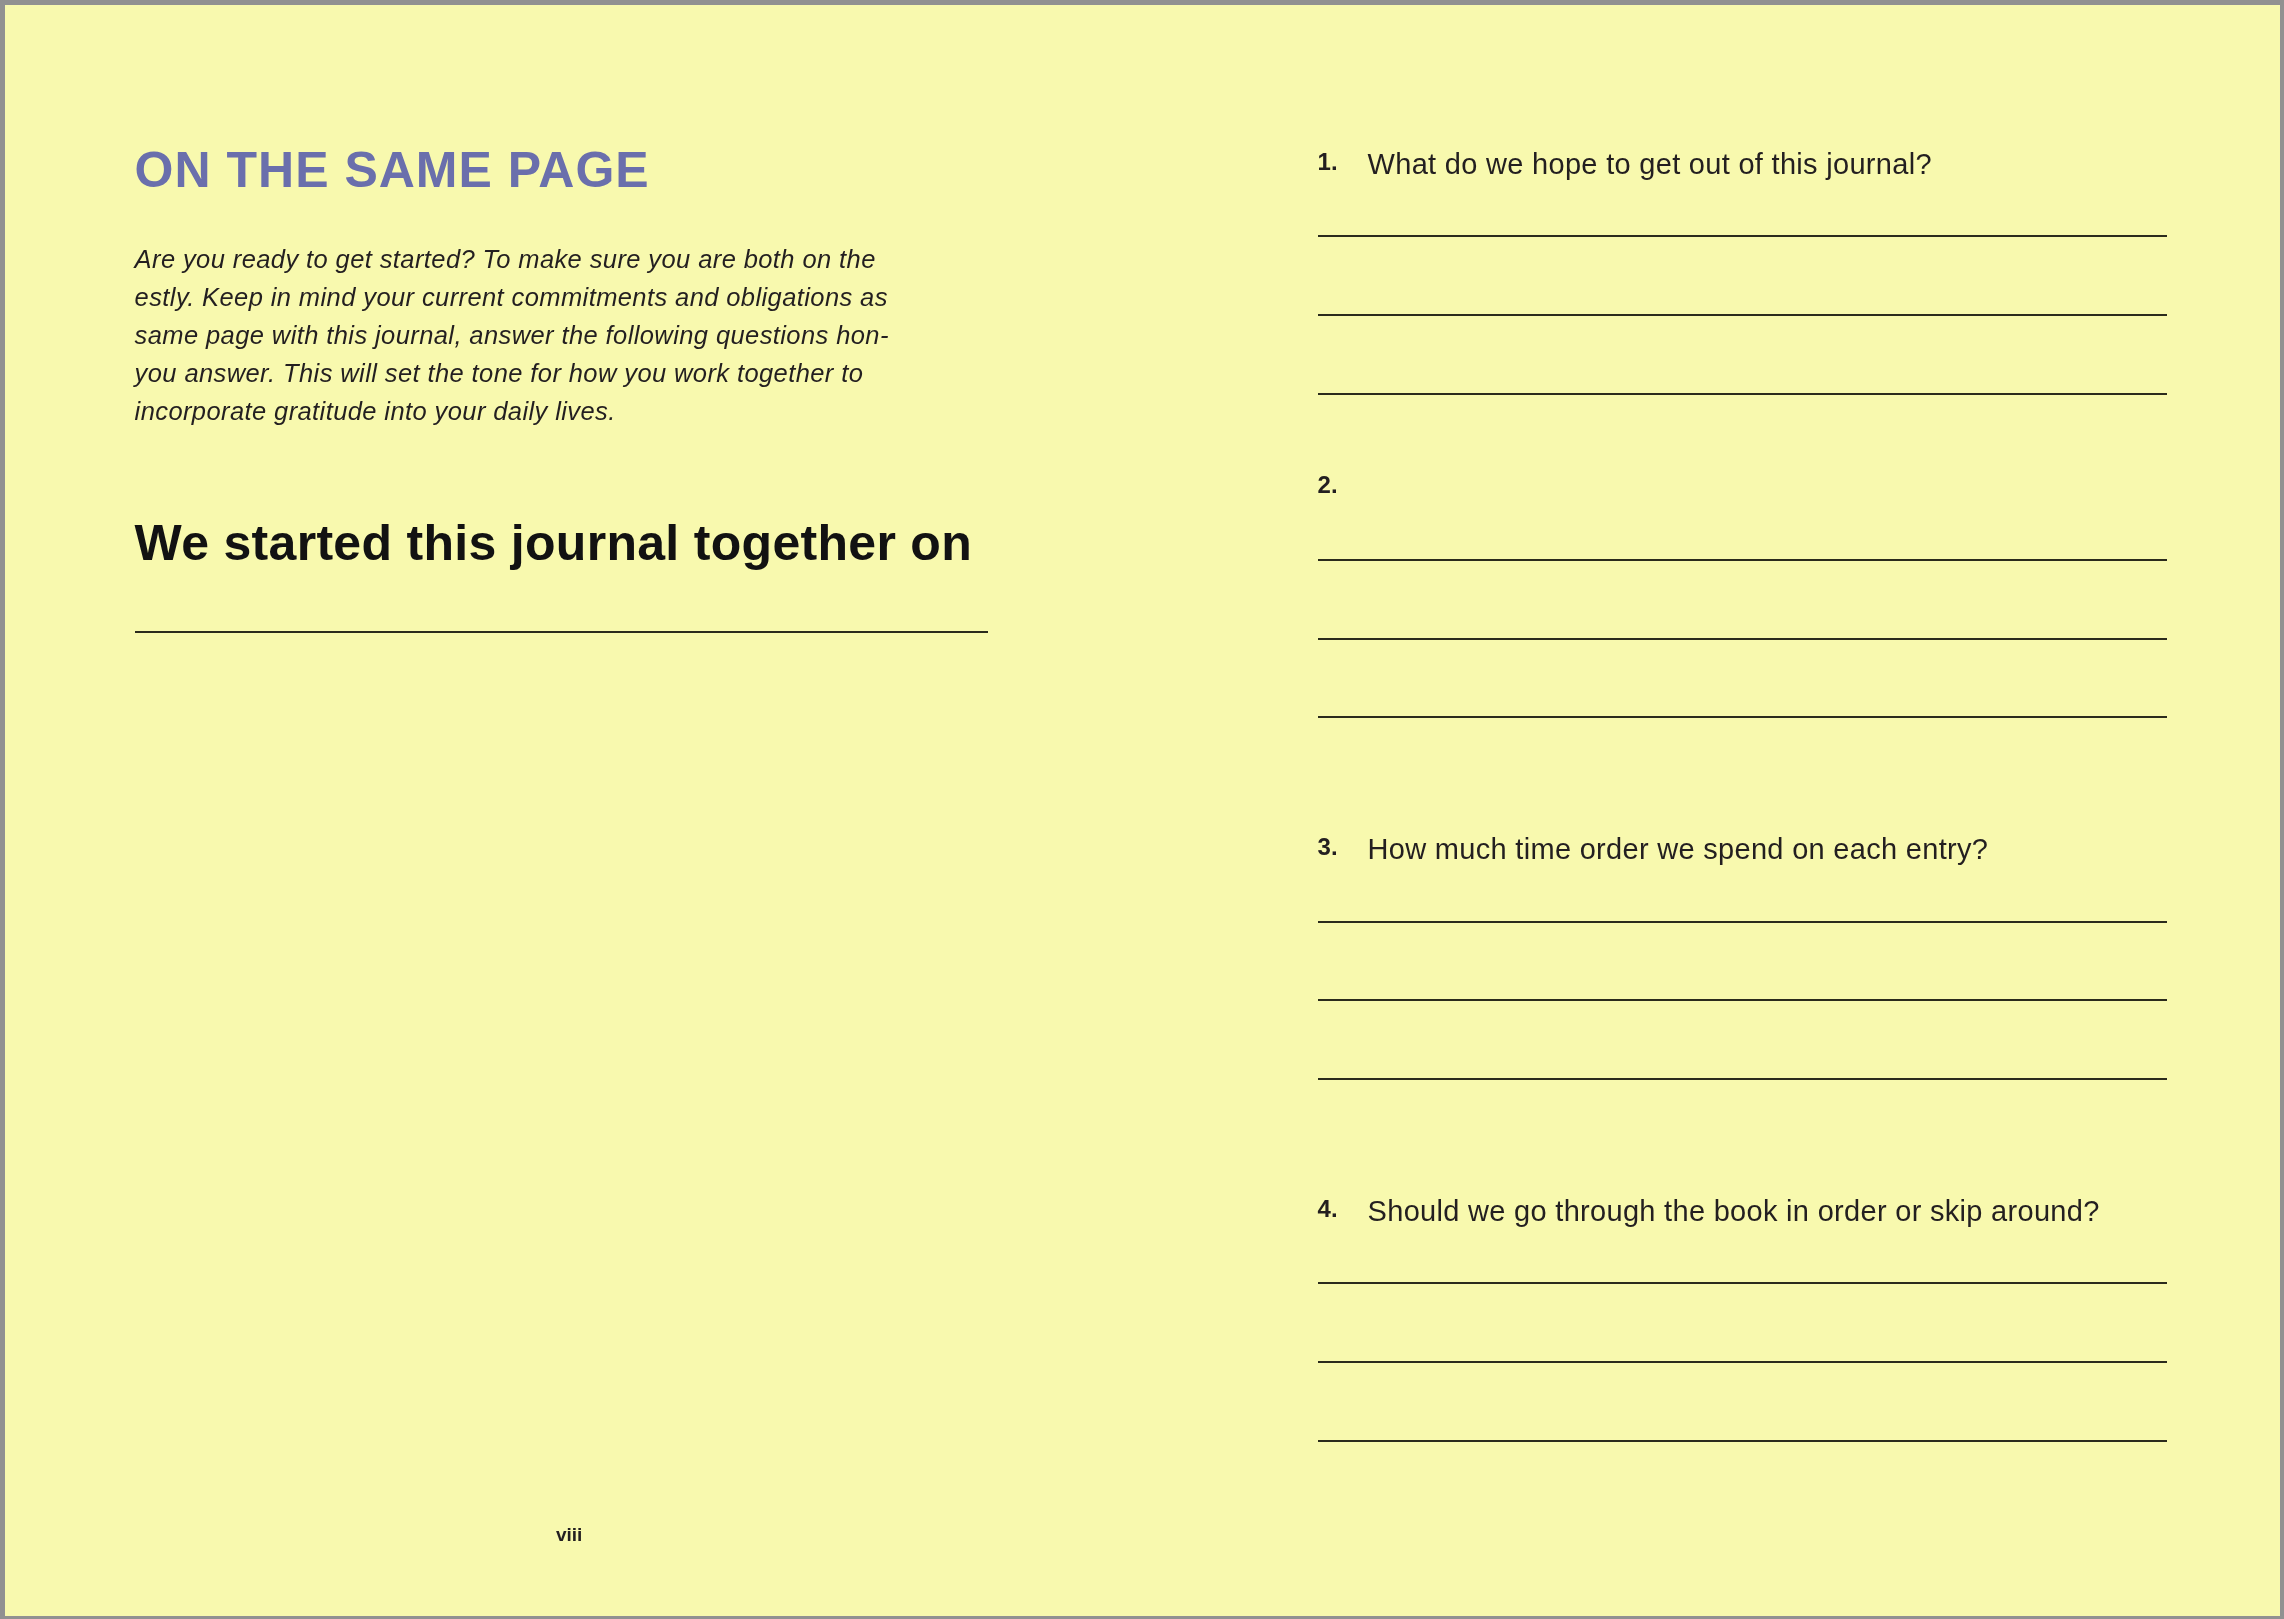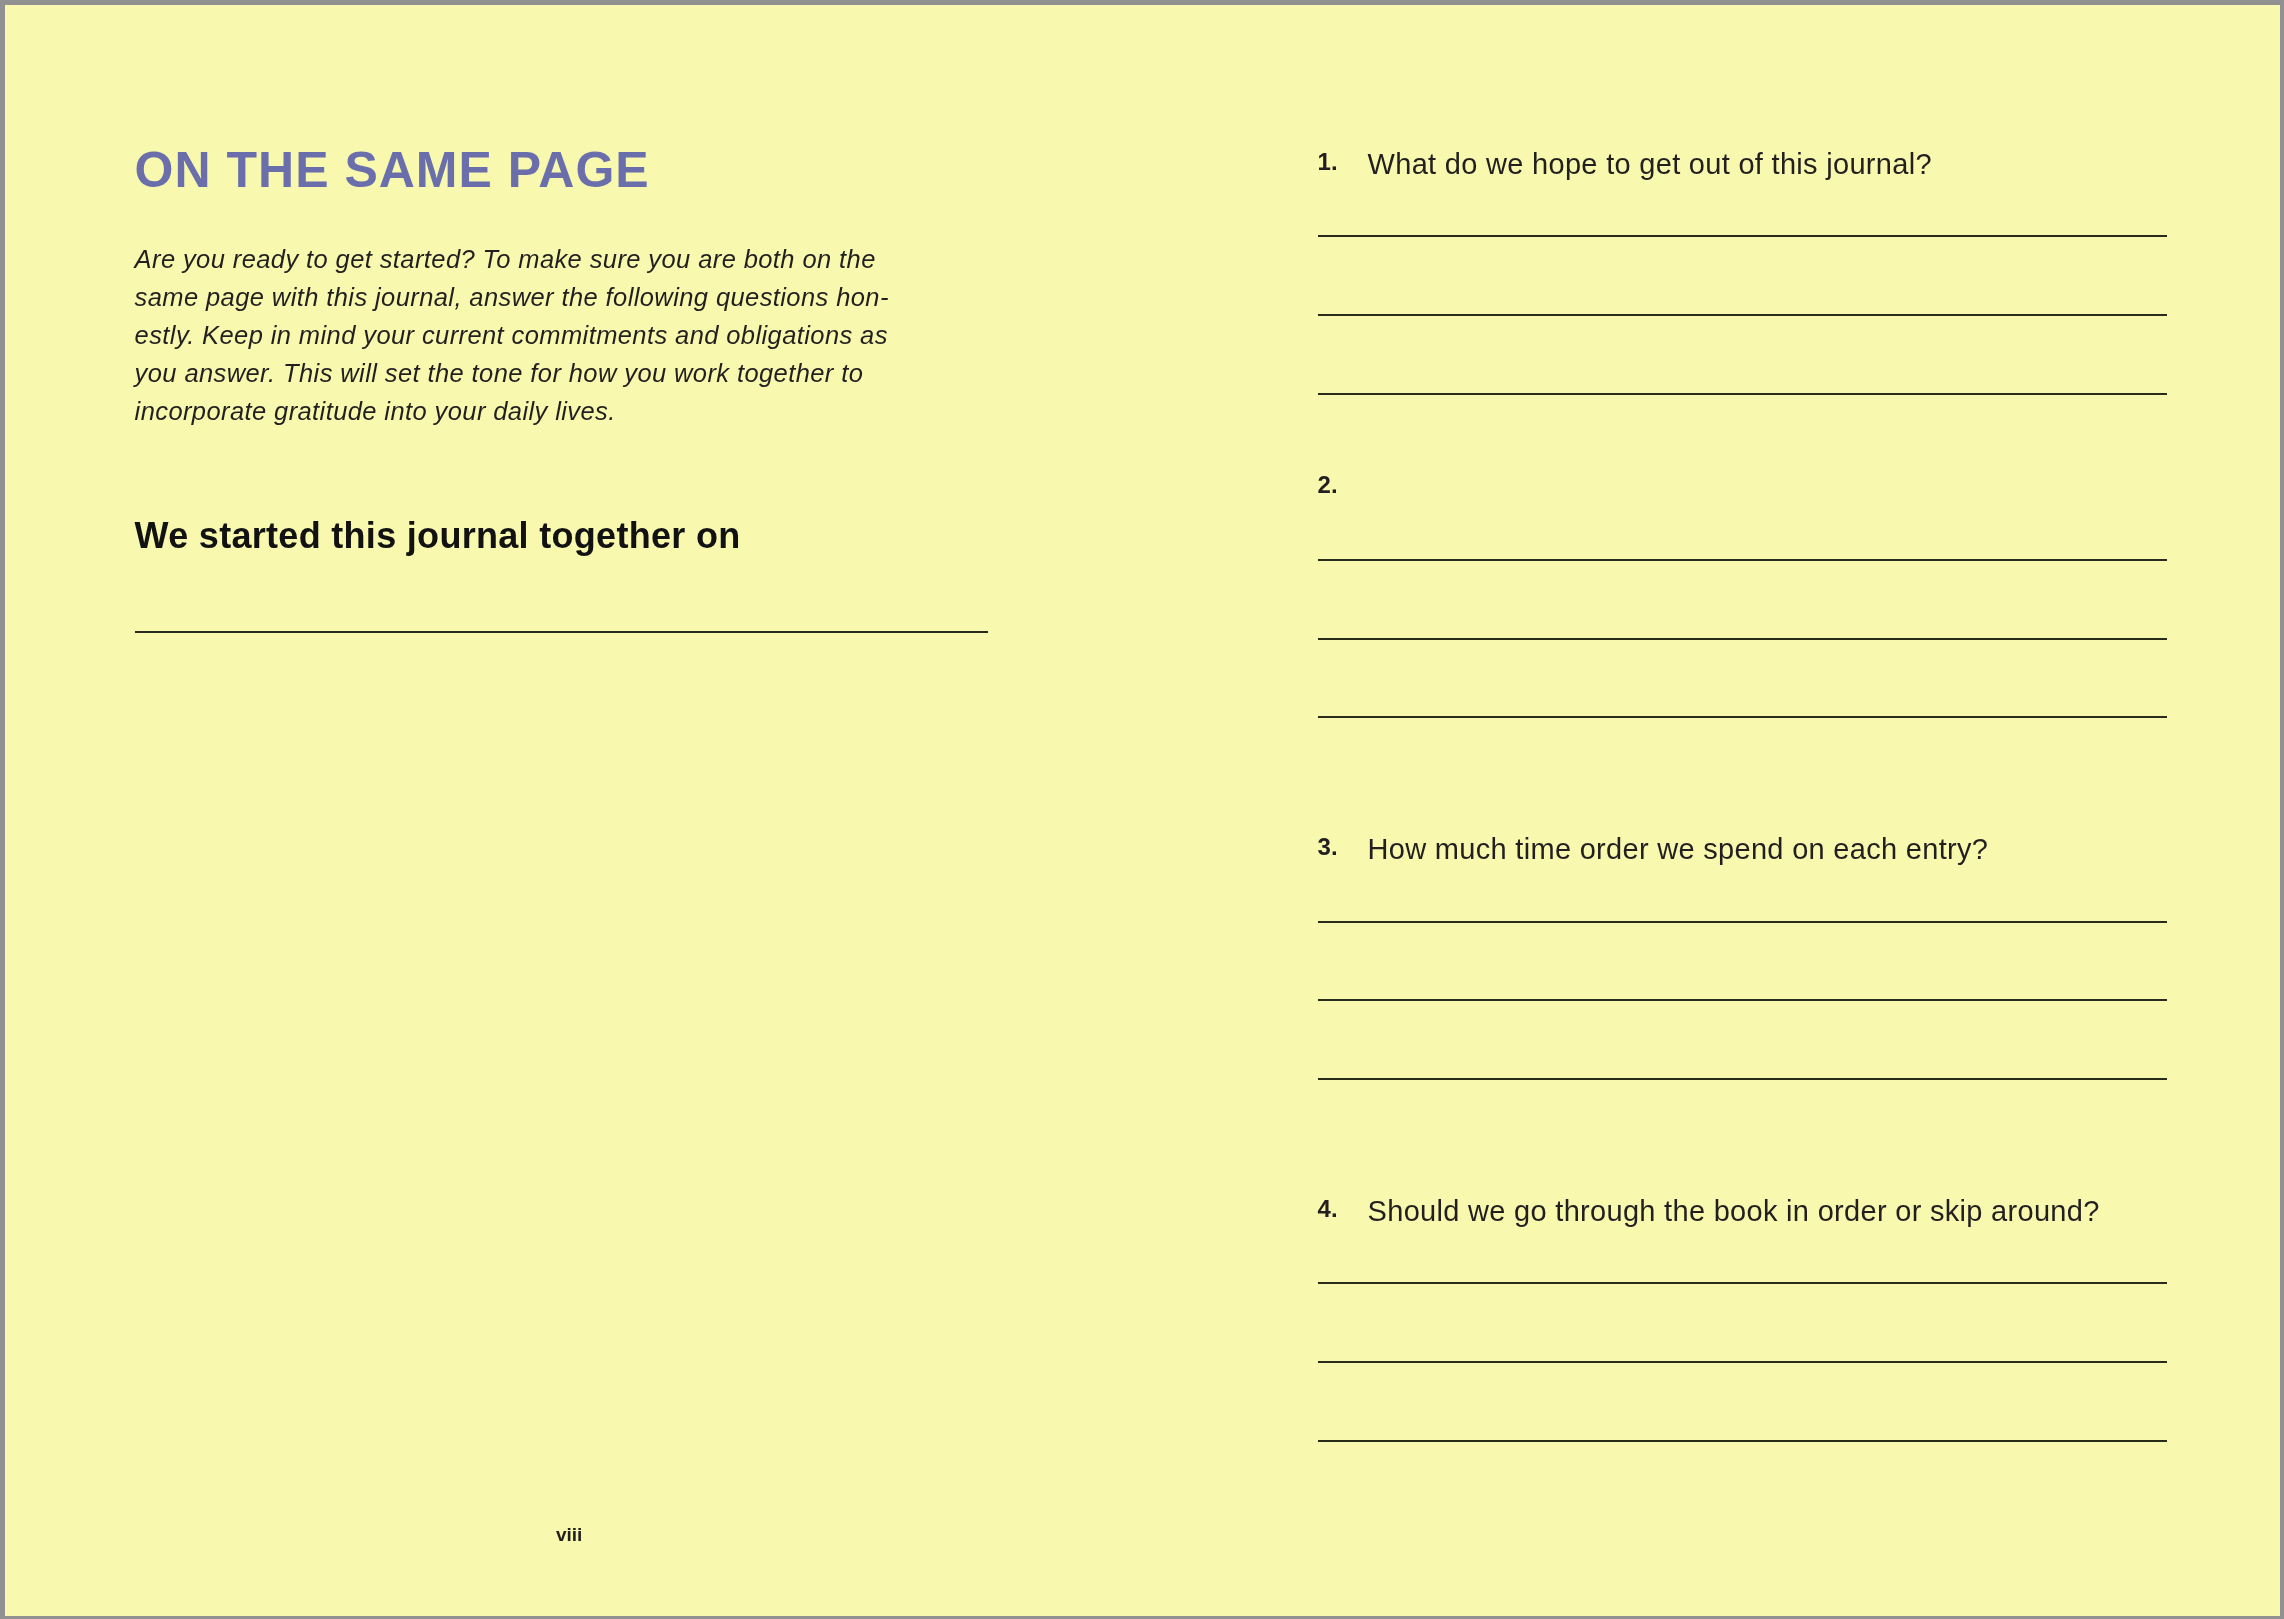--- a/index.html
+++ b/index.html
@@ -52,21 +52,21 @@
       color: #231f20;
       font-style: italic;
     }
     .intro span { display: block; white-space: nowrap; }
 
     .started-heading {
       position: absolute;
       left: 118px;
       top: 513px;
       margin: 0;
-      font-size: 36px;
+      font-size: 50px;
       font-weight: bold;
       letter-spacing: 0.3px;
       line-height: 1;
       color: #121212;
       white-space: nowrap;
     }
     .write-line {
       position: absolute;
       height: 2px;
       background: #2b2b1c;
@@ -125,22 +125,22 @@
 </head>
 <body>
 
 <div class="spread">
 
   <section class="page page-left">
     <h1 class="title">ON THE SAME PAGE</h1>
 
     <p class="intro">
       <span>Are you ready to get started? To make sure you are both on the</span>
+      <span>estly. Keep in mind your current commitments and obligations as</span>
       <span>same page with this journal, answer the following questions hon-</span>
-      <span>estly. Keep in mind your current commitments and obligations as</span>
       <span>you answer. This will set the tone for how you work together to</span>
       <span>incorporate gratitude into your daily lives.</span>
     </p>
 
     <h2 class="started-heading">We started this journal together on</h2>
     <div class="write-line left-line"></div>
 
     <div class="page-number pn-left">viii</div>
   </section>
 

